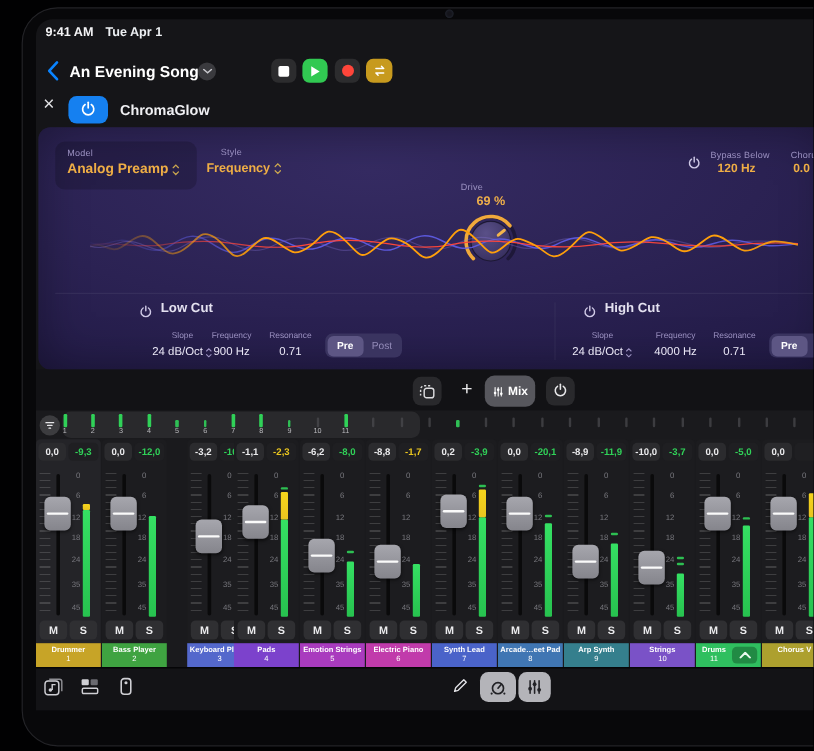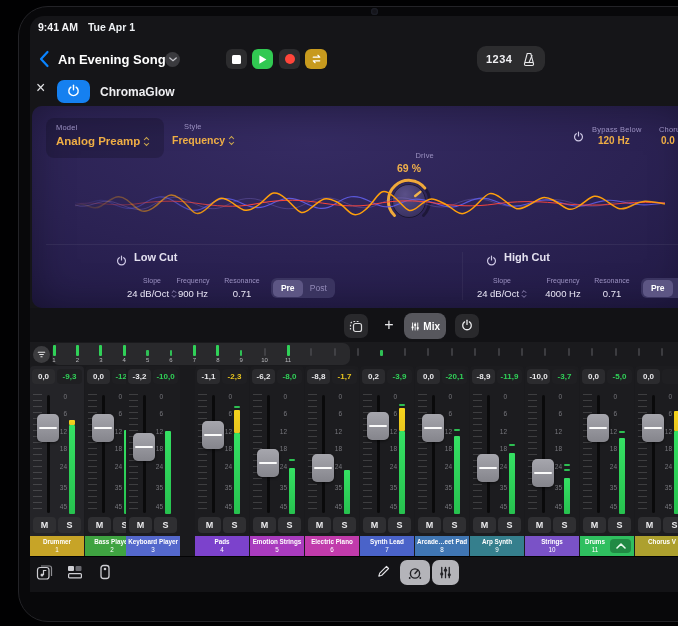--- a/index.html
+++ b/index.html
@@ -59,21 +59,21 @@
   .modelbox .ctl-label{position:absolute;left:10px;top:5px;text-align:right;}
   .modelbox .ctl-value{position:absolute;left:10px;top:17px;font-size:11.5px;}
   .stylebox{position:absolute;left:140px;top:16px;}
   .stylebox .ctl-label{display:block;margin-left:12px;}
   .stylebox .ctl-value{margin-top:3px;font-size:10.5px;}
   .bypass-pwr{position:absolute;left:541px;top:22px;}
   .bypass-label{position:absolute;left:560px;top:19px;}
   .bypass-value{position:absolute;left:566px;top:29px;font-size:10px;font-weight:700;color:#efae45;}
   .level-label{position:absolute;left:627px;top:19px;}
   .level-value{position:absolute;left:629px;top:29px;font-size:10px;font-weight:700;color:#efae45;}
-  .drive-label{position:absolute;left:352px;top:45px;width:50px;text-align:right;}
+  .drive-label{position:absolute;left:352px;top:45px;width:50px;text-align:left;}
   .drive-value{position:absolute;left:347px;top:56px;width:60px;text-align:center;
                font-size:10.5px;font-weight:700;color:#f0b04a;}
   .knob{position:absolute;left:354px;top:72px;}
   .waves{position:absolute;left:43px;top:62px;}
   .cut-divider{position:absolute;left:14px;top:138px;width:632px;height:1px;background:rgba(255,255,255,.06);}
   .cut-vdiv{position:absolute;left:430px;top:146px;width:1px;height:48px;background:rgba(255,255,255,.05);}
   .cut-pwr{position:absolute;top:146px;}
   .cut-title{position:absolute;top:145px;font-size:11px;font-weight:600;color:#e4e1f0;}
   .cut-lab{position:absolute;top:171px;width:56px;margin-left:-28px;text-align:center;font-size:7px;color:#9c92c2;}
   .cut-val{position:absolute;top:182px;width:70px;margin-left:-35px;text-align:center;font-size:9.5px;
@@ -163,28 +163,20 @@
       </svg>
   </button>
   <button class="tbtn" style="left:279px">
       <div class="rec-dot"></div>
     </button>
   <button class="tbtn cycle" style="left:305px">
     <svg width="13" height="10" viewBox="0 0 14 10" fill="none" stroke="#fff" stroke-width="1.3" stroke-linecap="round" stroke-linejoin="round">
         <path d="M3.5 3h7l-2-2M10.5 7h-7l2 2"></path>
       </svg>
   </button>
-  <div class="countpill">
-    <span class="countnum">1234</span>
-    <svg width="14" height="15" viewBox="0 0 14 15" fill="none" stroke="#e8e8ea" stroke-width="1.1">
-        <path d="M5.2 1.5h3.6L11.6 12a1.5 1.5 0 0 1-1.4 1.5H3.8A1.5 1.5 0 0 1 2.4 12z"></path>
-        <path d="M7 10.5L10 3.5" stroke-linecap="round"></path>
-        <path d="M2.9 10.5h8.2"></path>
-      </svg>
-  </div>
 
   <div class="closex">×</div>
   <button class="pwrtoggle">
       <span class="pwr"><svg width="13" height="13" viewBox="0 0 12 12" fill="none">
           <path d="M6 1.2v4.2" stroke="#ffffff" stroke-width="1.3" stroke-linecap="round"></path>
           <path d="M3.6 2.9a4.3 4.3 0 1 0 4.8 0" stroke="#ffffff" stroke-width="1.3" stroke-linecap="round"></path>
         </svg></span>
     </button>
   <div class="plugname">ChromaGlow</div>
 
@@ -504,21 +496,21 @@
           </button>
     <button class="ms" style="left:3px">M</button>
     <button class="ms" style="left:28px">S</button>
     <div class="tag" style="background:#3FA341">
       <div class="tagtxt">
         <div class="tname">Bass Player</div>
         <div class="tnum">2</div>
       </div>
     </div>
   </div>
-        <div class="strip" style="left:96px">
+        <div class="strip" style="left:126px">
     <button class="chip chip-l">-3,2</button>
     <button class="chip chip-r" style="color:#30d158">-10,0</button>
     <div class="fticks"></div>
     <div class="groove"></div>
     <span class="sc" style="top:27px">0</span>
           <span class="sc" style="top:44px">6</span>
           <span class="sc" style="top:62px">12</span>
           <span class="sc" style="top:79px">18</span>
           <span class="sc" style="top:97px">24</span>
           <span class="sc" style="top:118px">35</span>

